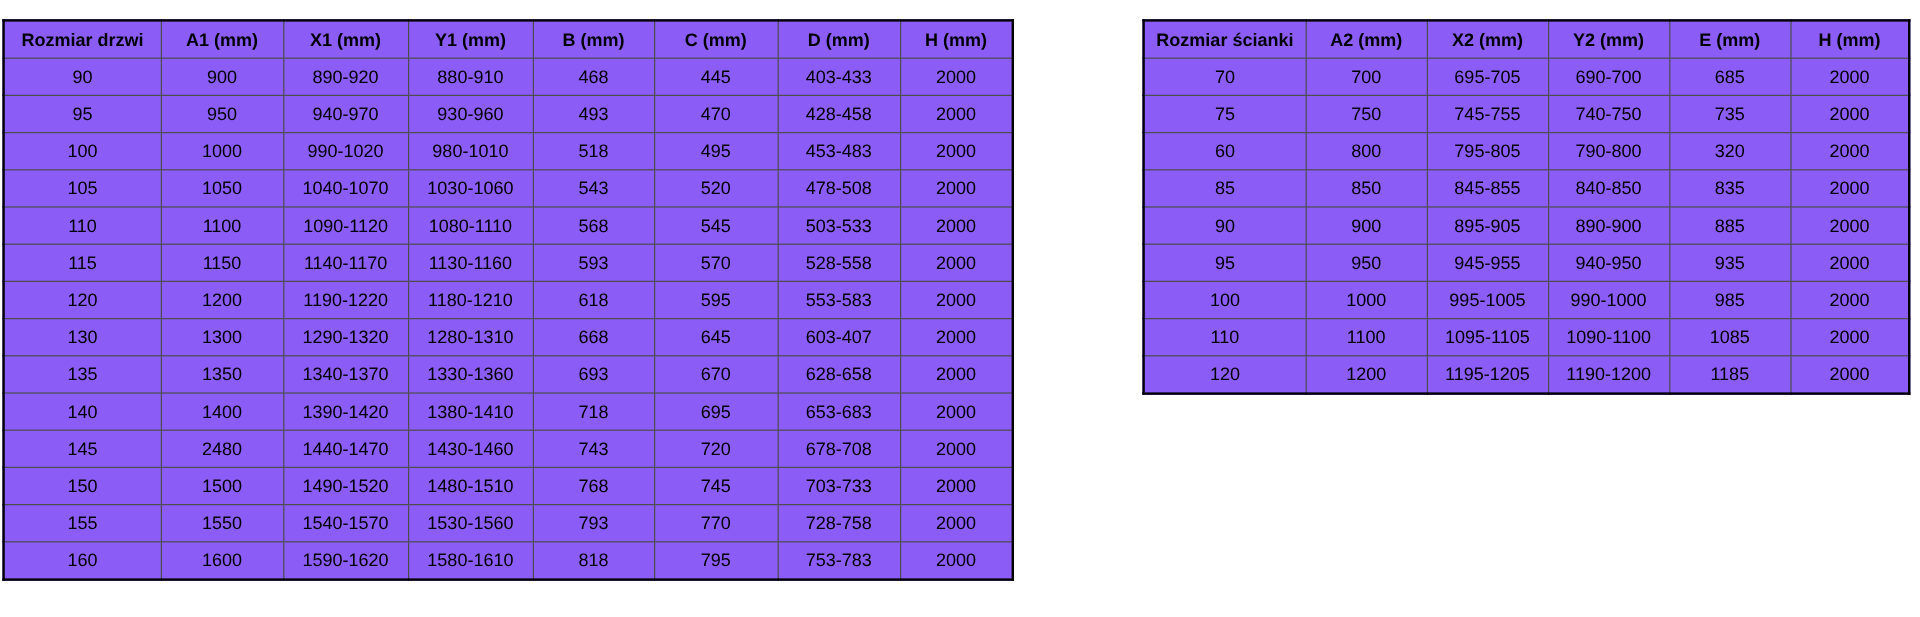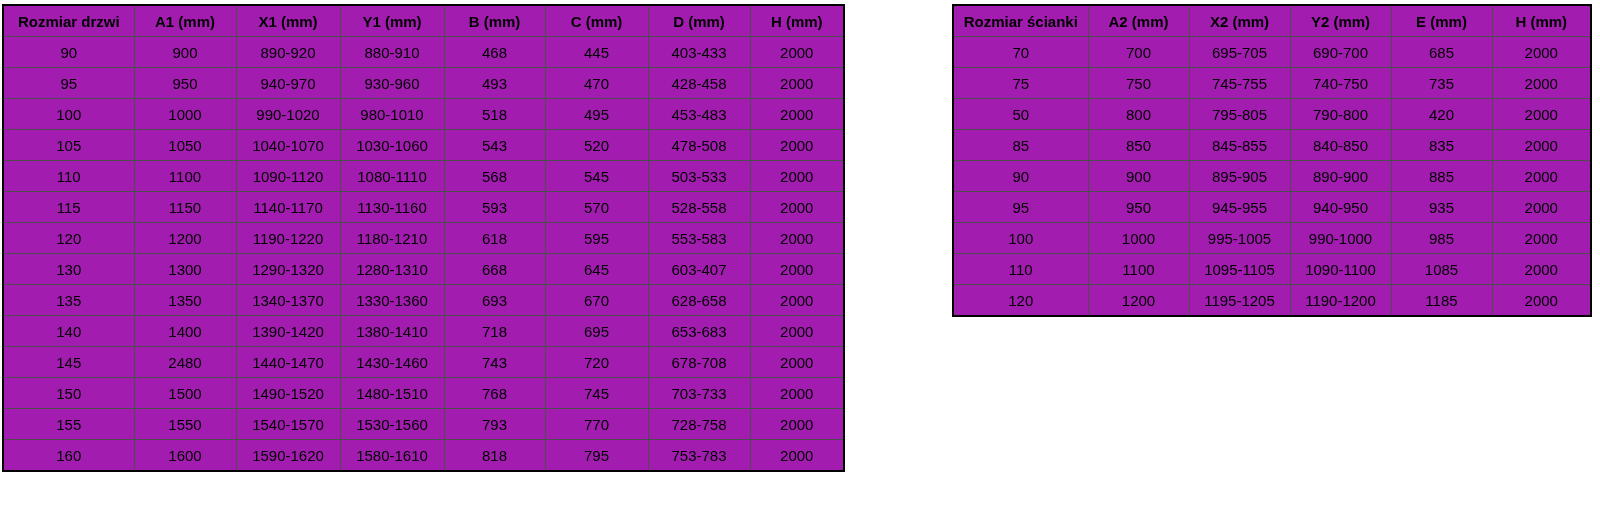--- a/index.html
+++ b/index.html
@@ -13,22 +13,22 @@
   }
   .stage {
     position: relative;
     width: 1600px;
     height: 514px;
   }
   table.spec {
     border-collapse: collapse;
     table-layout: fixed;
     position: absolute;
-    top: 4px;
-    background: #a21caf;
+    top: 16px;
+    background: #8b5cf6;
   }
   table.spec th,
   table.spec td {
     border: 1px solid #4d4d4d;
     text-align: center;
     vertical-align: middle;
     padding: 0 2px;
     font-size: 15px;
     color: #000000;
     height: 30px;
@@ -246,25 +246,25 @@
         </tr>
         <tr>
           <td>75</td>
           <td>750</td>
           <td>745-755</td>
           <td>740-750</td>
           <td>735</td>
           <td>2000</td>
         </tr>
         <tr>
-          <td>50</td>
+          <td>60</td>
           <td>800</td>
           <td>795-805</td>
           <td>790-800</td>
-          <td>420</td>
+          <td>320</td>
           <td>2000</td>
         </tr>
         <tr>
           <td>85</td>
           <td>850</td>
           <td>845-855</td>
           <td>840-850</td>
           <td>835</td>
           <td>2000</td>
         </tr>

